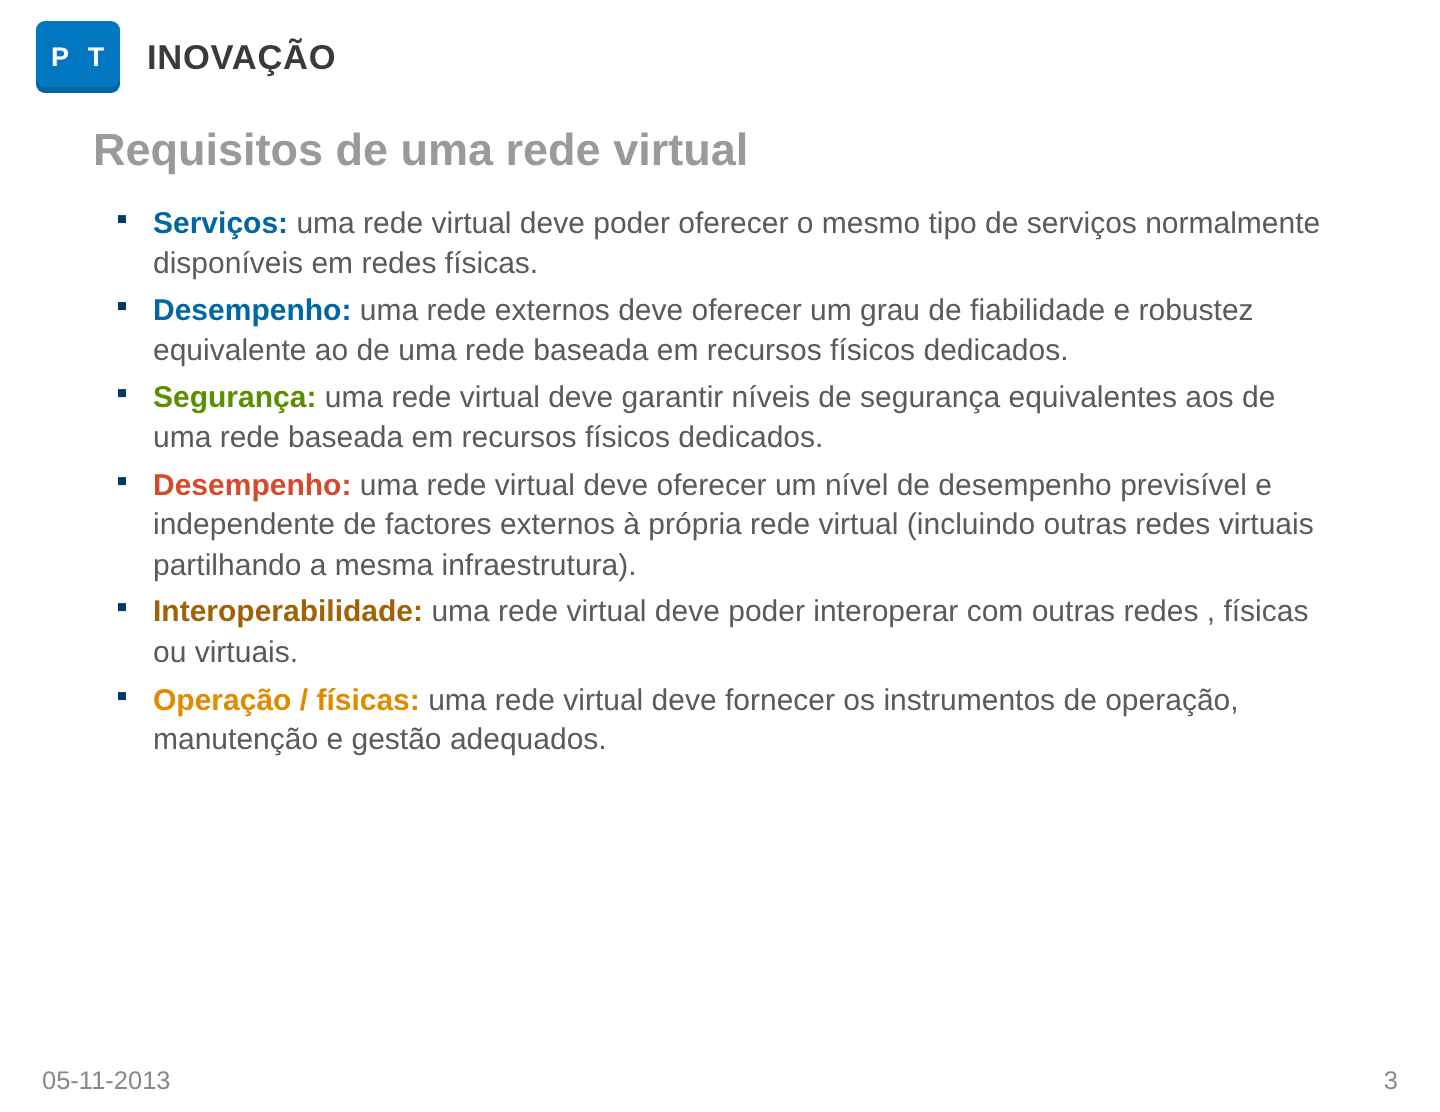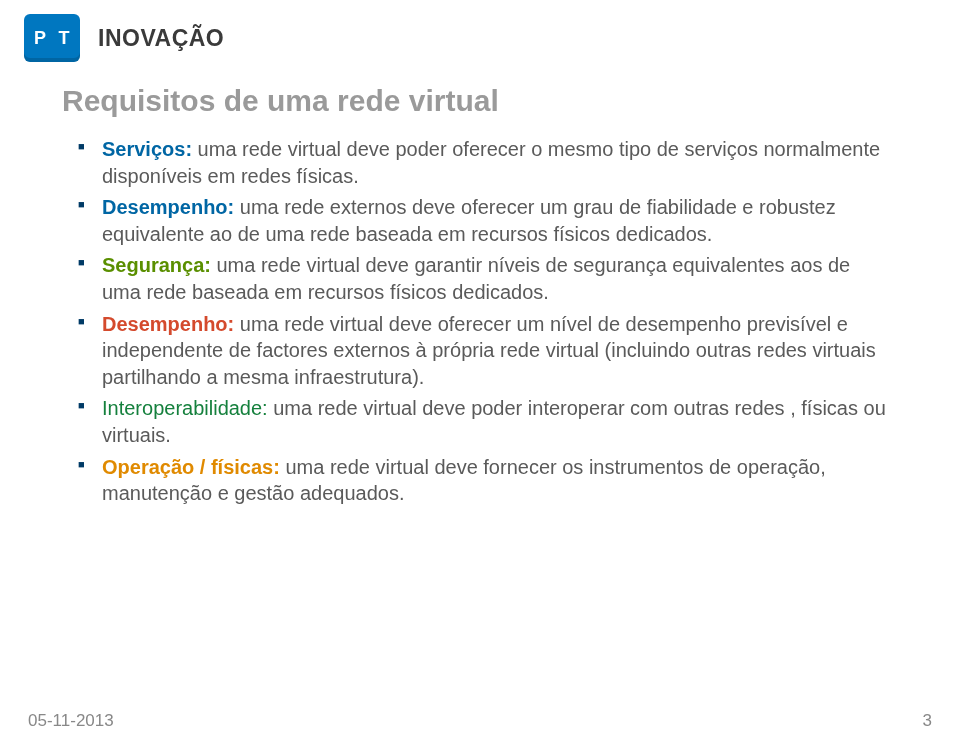--- a/index.html
+++ b/index.html
@@ -69,21 +69,21 @@
     content: "■";
     position: absolute;
     left: 0;
     top: 3px;
     font-size: 11px;
     color: #003a66;
   }
   .kw-blue   { color: #0066a4; font-weight: 700; }
   .kw-green  { color: #5a8f00; font-weight: 700; }
   .kw-red    { color: #d44a2d; font-weight: 700; }
-  .kw-purple { color: #15803d; font-weight: 400; text-align: right; }
+  .kw-purple { color: #a16207; font-weight: 700; text-align: right; }
   .kw-orange { color: #e08a00; font-weight: 700; }
   .kw-pink   { color: #c23a7a; font-weight: 700; }
 
   .footer {
     position: absolute;
     bottom: 10px;
     left: 0;
     width: 100%;
     display: flex;
     justify-content: space-between;

